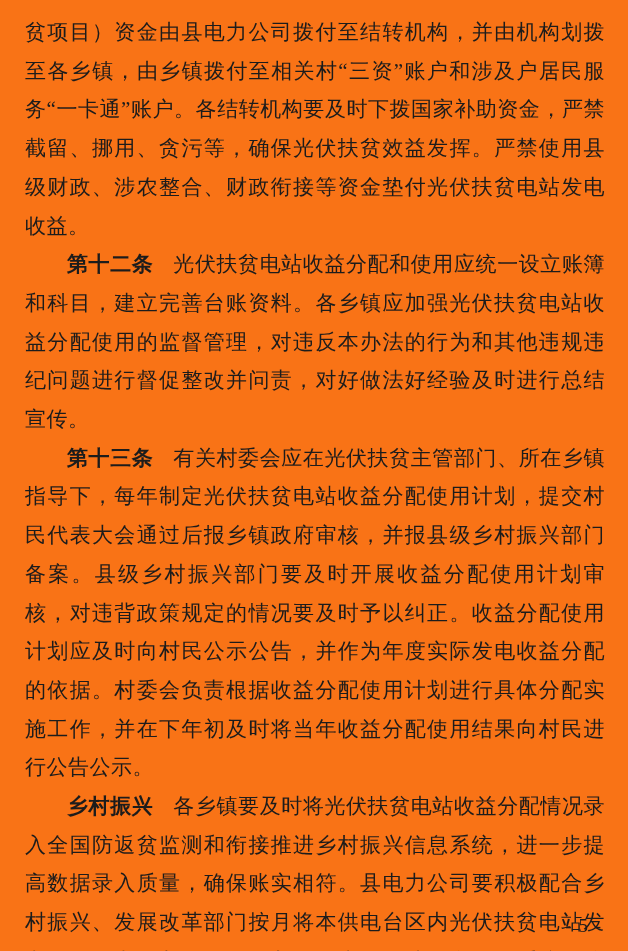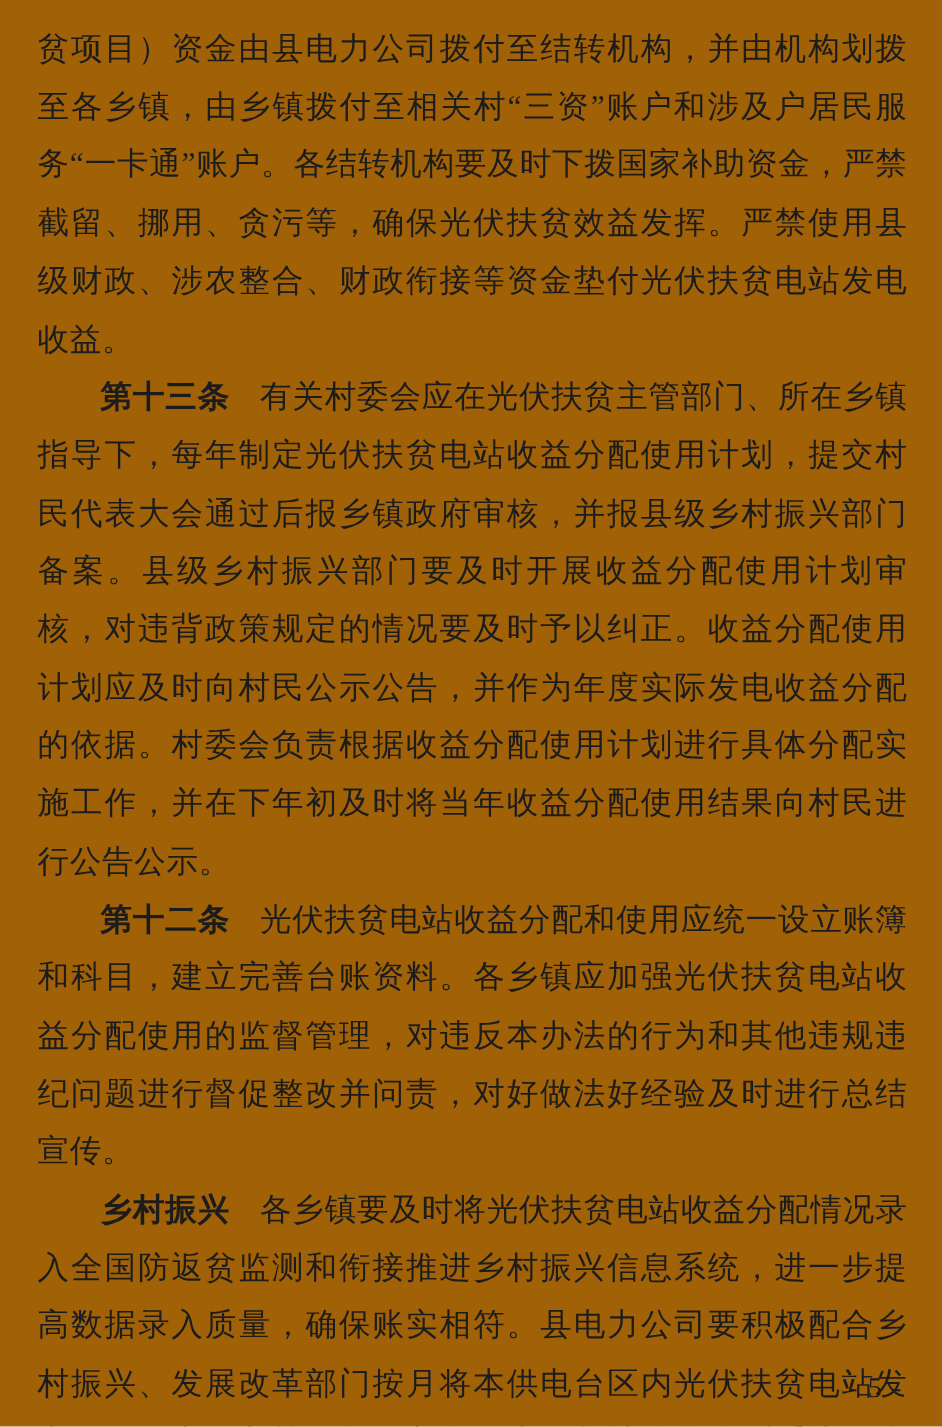--- a/index.html
+++ b/index.html
@@ -4,21 +4,21 @@
 <style>
   html, body {
     margin: 0;
     padding: 0;
     background: #ffffff;
   }
   .page {
     position: relative;
     width: 628px;
     height: 951px;
-    background: #a16207;
+    background: #f97316;
     overflow: hidden;
     font-family: "Liberation Serif", "DejaVu Serif", serif;
   }
   .content {
     position: absolute;
     top: 13px;
     left: 25px;
     width: 580px;
     color: #1c1c1c;
     font-size: 21px;
@@ -49,22 +49,22 @@
   }
 </style>
 </head>
 <body>
 
 <div class="page">
   <div class="content">
 
     <p class="para"><span>贫项目）资金由县电力公司拨付至结转机构，并由机构划拨至各乡镇，由乡镇拨付至相关村“三资”账户和涉及户居民服务“一卡通”账户。各结转机构要及时下拨国家补助资金，严禁截留、挪用、贪污等，确保光伏扶贫效益发挥。严禁使用县级财政、涉农整合、财政衔接等资金垫付光伏扶贫电站发电收益。</span></p>
 
+    <p class="para indent"><span class="article-heading">第十二条</span><span>光伏扶贫电站收益分配和使用应统一设立账簿和科目，建立完善台账资料。各乡镇应加强光伏扶贫电站收益分配使用的监督管理，对违反本办法的行为和其他违规违纪问题进行督促整改并问责，对好做法好经验及时进行总结宣传。</span></p>
+
     <p class="para indent"><span class="article-heading">第十三条</span><span>有关村委会应在光伏扶贫主管部门、所在乡镇指导下，每年制定光伏扶贫电站收益分配使用计划，提交村民代表大会通过后报乡镇政府审核，并报县级乡村振兴部门备案。县级乡村振兴部门要及时开展收益分配使用计划审核，对违背政策规定的情况要及时予以纠正。收益分配使用计划应及时向村民公示公告，并作为年度实际发电收益分配的依据。村委会负责根据收益分配使用计划进行具体分配实施工作，并在下年初及时将当年收益分配使用结果向村民进行公告公示。</span></p>
-
-    <p class="para indent"><span class="article-heading">第十二条</span><span>光伏扶贫电站收益分配和使用应统一设立账簿和科目，建立完善台账资料。各乡镇应加强光伏扶贫电站收益分配使用的监督管理，对违反本办法的行为和其他违规违纪问题进行督促整改并问责，对好做法好经验及时进行总结宣传。</span></p>
 
     <p class="para indent"><span class="article-heading">乡村振兴</span><span>各乡镇要及时将光伏扶贫电站收益分配情况录入全国防返贫监测和衔接推进乡村振兴信息系统，进一步提高数据录入质量，确保账实相符。县电力公司要积极配合乡村振兴、发展改革部门按月将本供电台区内光伏扶贫电站发电量、发电收入等数据导入全国光伏帮扶信息监测系统。乡村振兴、发展改革、电力等部门和单位要共同使用好、维护好全国光伏帮扶信息监测系统，扎实开展线上线下一体化运维管理，及时解决存在的问题，</span></p>
 
   </div>
 
   <div class="page-number">- 5 -</div>
 </div>
 
 </body></html>

